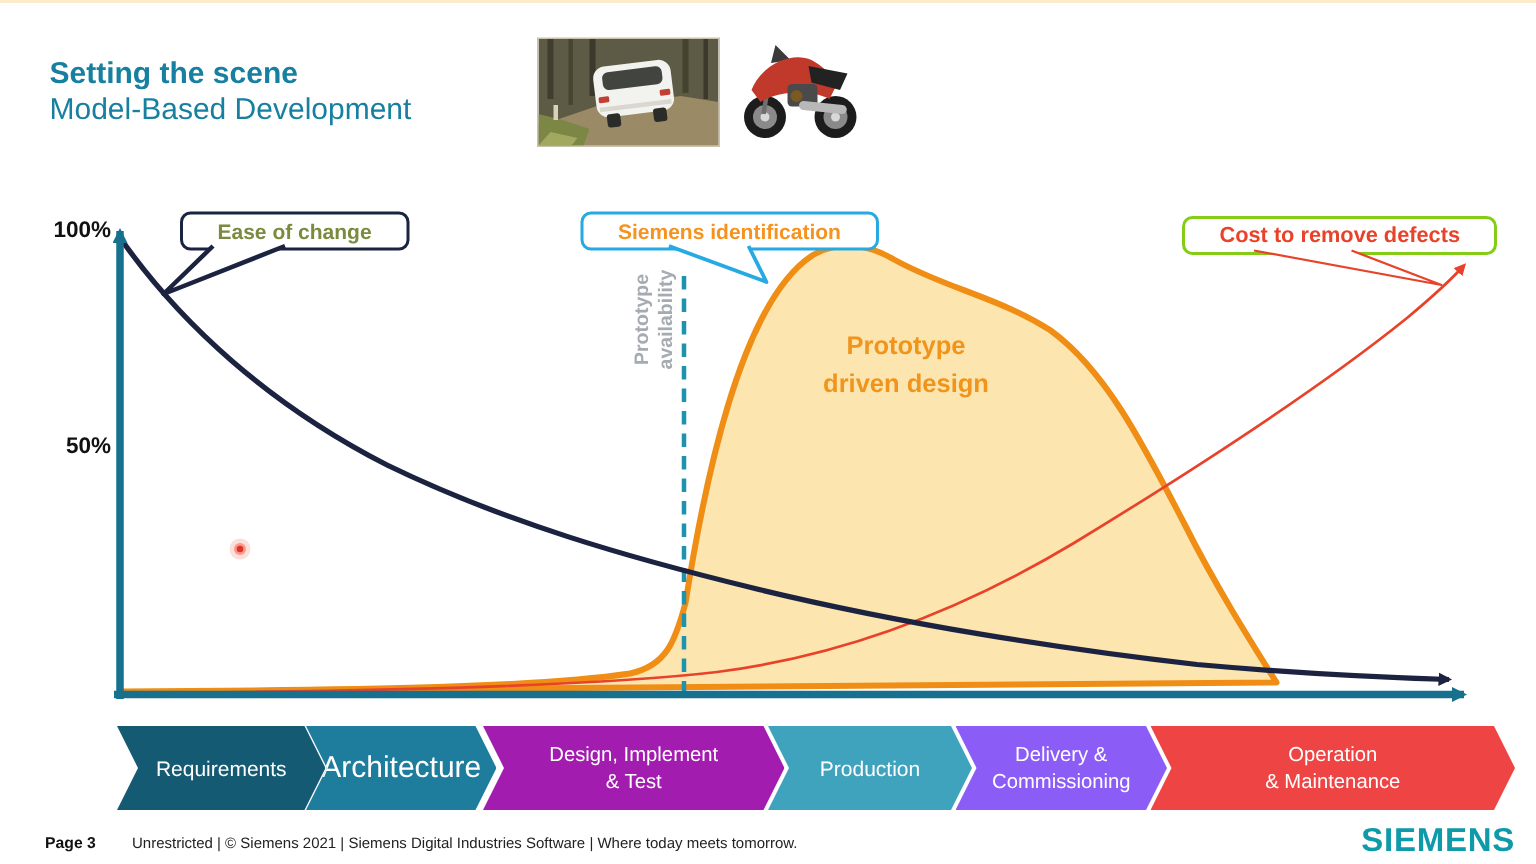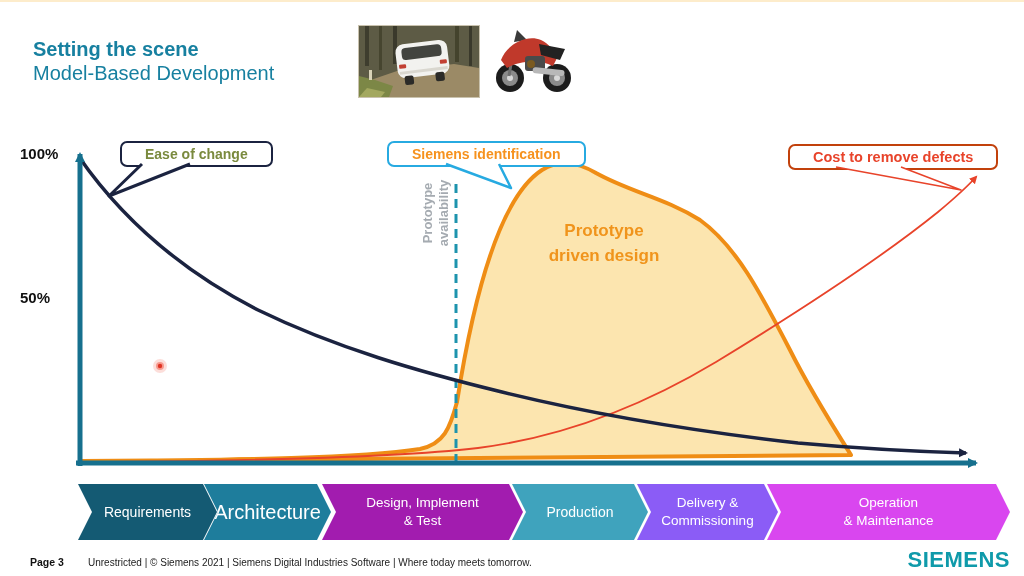--- a/index.html
+++ b/index.html
@@ -10,30 +10,30 @@
   .abs{position:absolute;}
   
   .top-strip{left:0;top:0;width:1024px;height:2px;background:#fdeccb;}
   
   .title{left:33px;top:38px;font-size:20px;font-weight:bold;color:#1780a0;line-height:1.15;}
   .subtitle{left:33px;top:62px;font-size:20px;font-weight:normal;color:#1780a0;line-height:1.15;}
   
   .photo-car{left:358px;top:25px;width:122px;height:73px;border:1px solid #c9c2ae;box-sizing:border-box;}
   .photo-moto{left:487px;top:20px;width:92px;height:80px;}
   
-  .ytick{width:54px;text-align:left;font-size:15px;font-weight:bold;color:#111;}
+  .ytick{width:54px;text-align:right;font-size:15px;font-weight:bold;color:#111;}
   .ytick-100{left:20px;top:145px;}
   .ytick-50{left:20px;top:289px;}
   .callout{
     position:absolute;background:#fff;border-radius:7px;
     font-weight:bold;font-size:14px;padding:3px 23px;white-space:nowrap;z-index:3;
   }
   .callout-ease{left:120px;top:141px;border:2.5px solid #1b2340;color:#7a8a3e;}
   .callout-defect{left:387px;top:141px;border:2.5px solid #27aae1;color:#f6921e;}
-  .callout-cost{left:788px;top:144px;border:2px solid #c2410c;color:#e8432a;font-size:14.5px;text-align:right;}
+  .callout-cost{left:788px;top:144px;border:2px solid #84cc16;color:#e8432a;font-size:14.5px;text-align:right;}
   .proto-avail{
     left:390px;top:195px;width:96px;height:36px;z-index:2;
     transform:rotate(-90deg);
     color:#a5abb1;font-size:13px;font-weight:bold;line-height:1.25;
     white-space:pre-line;text-align:center;
   }
   .area-label{
     left:504px;top:219px;width:200px;z-index:2;
     color:#f0941c;font-size:17px;font-weight:bold;line-height:1.45;
     white-space:pre-line;text-align:center;
@@ -47,21 +47,21 @@
     clip-path:polygon(0 0, calc(100% - 14px) 0, 100% 50%, calc(100% - 14px) 100%, 0 100%, 14px 50%);
     display:flex;align-items:center;justify-content:center;
     color:#fff;font-size:13.5px;text-align:center;white-space:pre-line;line-height:1.3;
     padding:0 10px;box-sizing:border-box;
   }
   .stage1{left:78px;width:139px;background:#145a73;font-size:14px;}
   .stage2{left:204px;width:127px;background:#1e7d9c;font-size:20px;}
   .stage3{left:322px;width:201px;background:#a21caf;}
   .stage4{left:512px;width:136px;background:#3fa3bd;font-size:14px;}
   .stage5{left:637px;width:141px;background:#8b5cf6;}
-  .stage6{left:767px;width:243px;background:#d946ef;}
+  .stage6{left:767px;width:243px;background:#ef4444;}
   
   .footer-page{left:30px;top:556px;font-size:10.5px;font-weight:bold;color:#111;}
   .footer-text{left:88px;top:557px;font-size:10px;color:#222;}
   .siemens-logo{right:14px;top:547px;font-size:22px;font-weight:bold;color:#0f9aaa;letter-spacing:0.5px;margin-left:12px;}
 </style>
 </head>
 <body>
 
 <div class="abs top-strip"></div>
 

